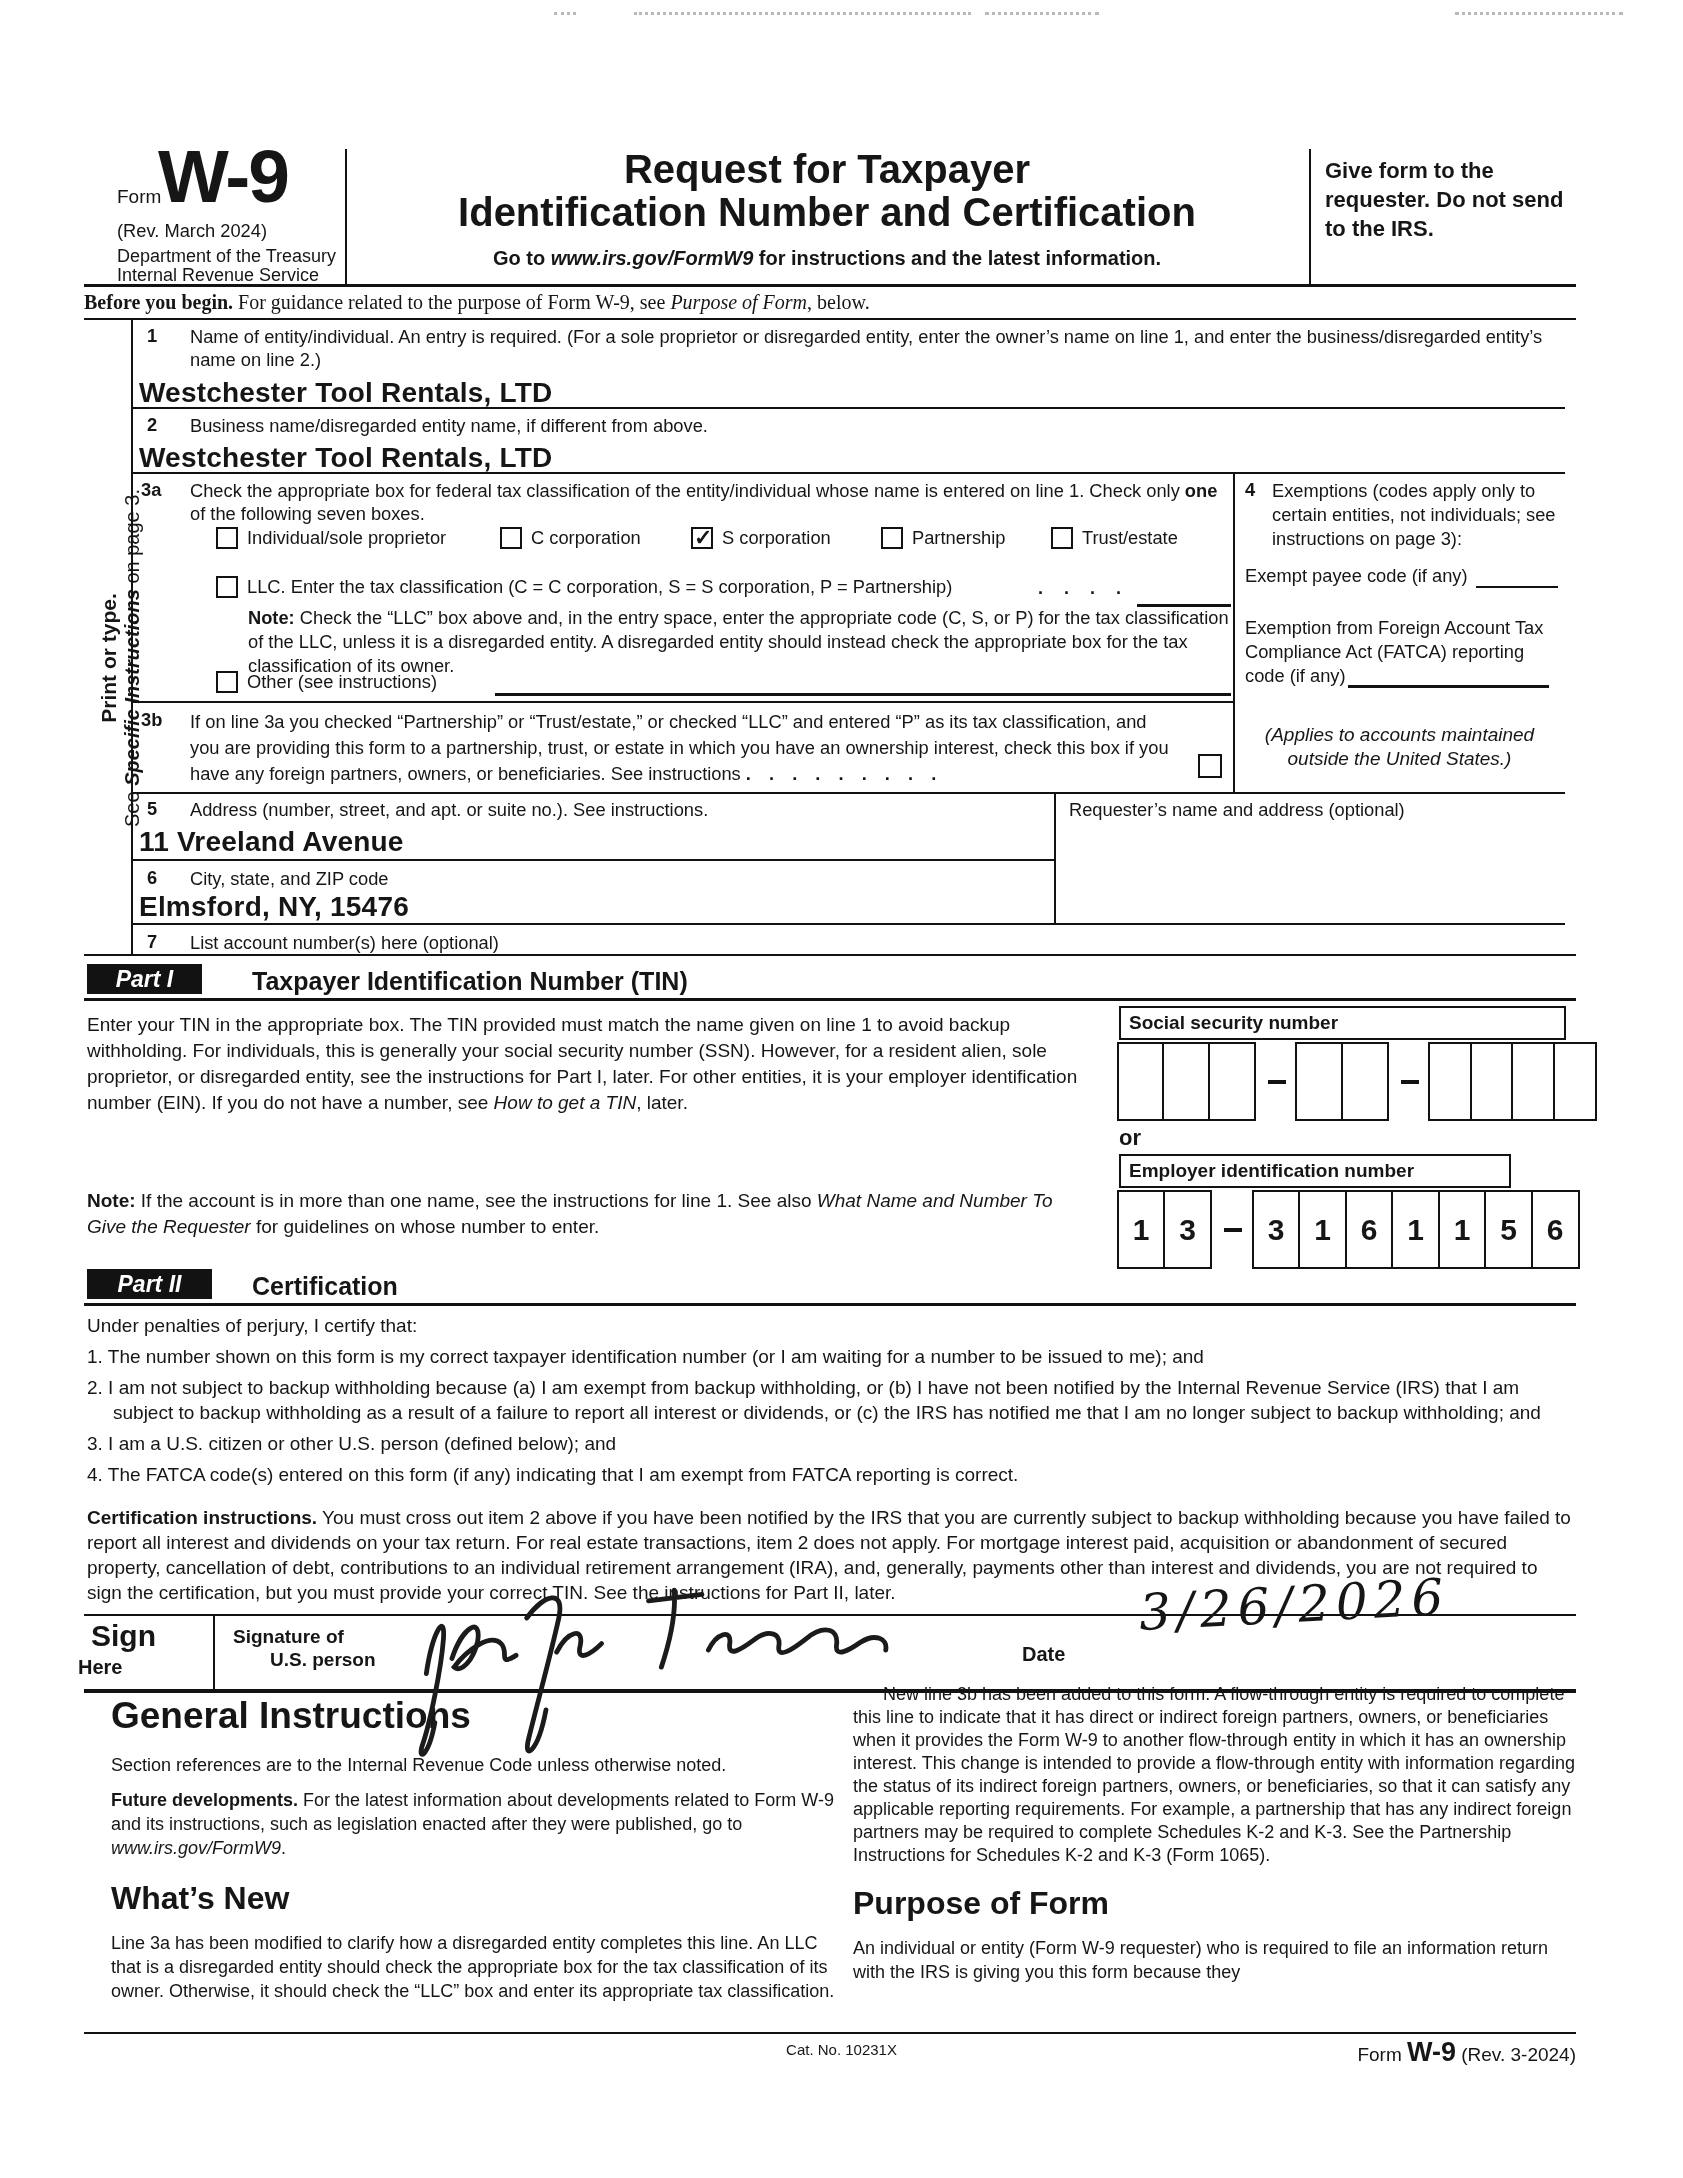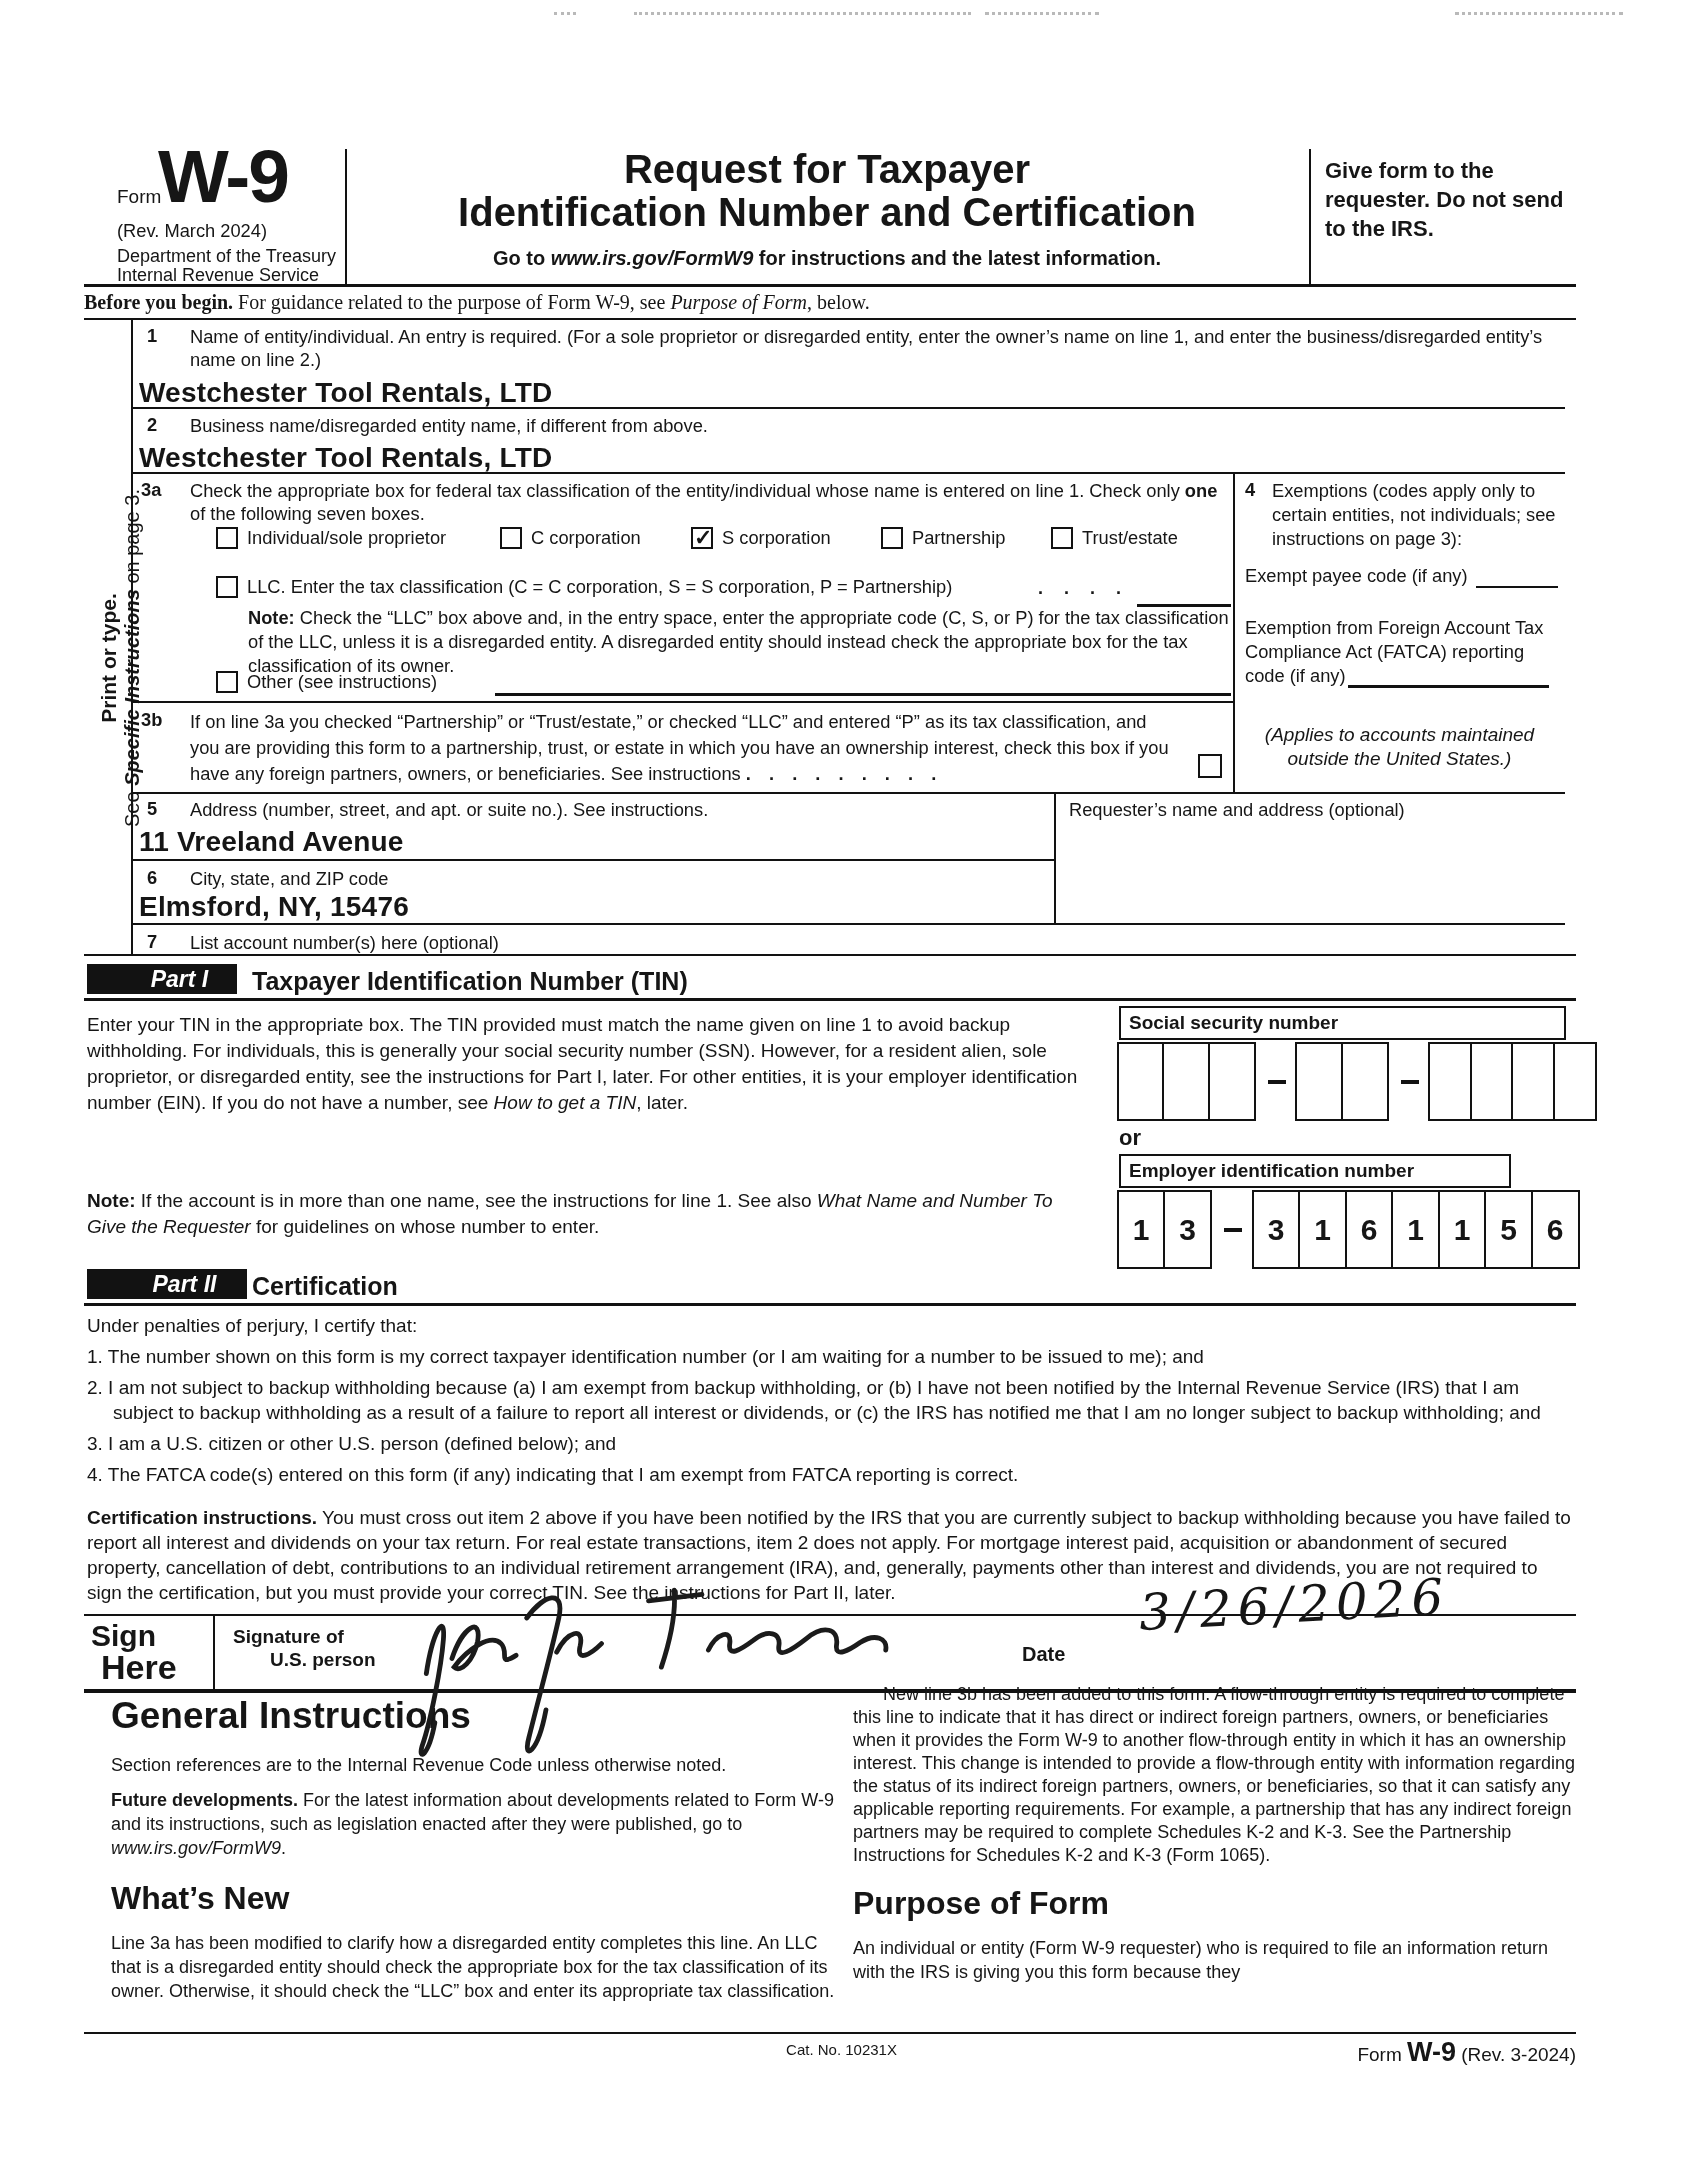--- a/index.html
+++ b/index.html
@@ -12,21 +12,21 @@
   .i{font-style:italic;}
   .lbl{font-size:18.3px;line-height:23px;}
   .num{font-weight:bold;font-size:18.3px;}
   .val{font-weight:bold;font-size:28px;letter-spacing:0.2px;}
   .cb{display:inline-block;width:22px;height:22px;border:2.5px solid #121212;background:#fff;
       position:relative;vertical-align:middle;box-sizing:border-box;}
   .cb .mark{display:none;position:absolute;left:1px;top:-4px;font-size:22px;font-weight:bold;}
   .cb[data-checked="true"] .mark{display:block;}
   .opt span.ol{margin-left:9px;font-size:18.3px;vertical-align:middle;}
   .badge{position:absolute;background:#121212;color:#fff;text-align:center;
-         font-weight:bold;font-style:italic;font-size:23px;line-height:30px;padding-left:35px;}
+         font-weight:bold;font-style:italic;font-size:23px;line-height:30px;}
   .ptitle{position:absolute;font-weight:bold;font-size:25px;}
   .leaders{word-spacing:12px;letter-spacing:2px;font-weight:bold;}
   .cellrow{position:absolute;display:flex;align-items:center;}
   .cell{width:44px;height:75px;border:2.5px solid #121212;margin-left:-2.5px;box-sizing:content-box;
         display:flex;align-items:center;justify-content:center;font-size:30px;font-weight:600;background:#fff;}
   .dash{width:18px;height:4px;background:#121212;margin:0 12px;}
   .boxlbl{position:absolute;border:2.5px solid #121212;font-weight:bold;font-size:19px;
           padding:4px 8px;box-sizing:border-box;background:#fff;}
   .para{font-size:19px;line-height:26px;}
   .item{padding-left:26px;text-indent:-26px;font-size:19px;line-height:25px;margin-bottom:6px;}
@@ -246,21 +246,21 @@
   <div class="abs" style="left:87px;top:1505px;width:1490px;font-size:19px;line-height:25px;">
     <span class="b">Certification instructions.</span><span> You must cross out item 2 above if you have been notified by the IRS that you are currently subject to backup withholding because you have failed to report all interest and dividends on your tax return. For real estate transactions, item 2 does not apply. For mortgage interest paid, acquisition or abandonment of secured property, cancellation of debt, contributions to an individual retirement arrangement (IRA), and, generally, payments other than interest and dividends, you are not required to sign the certification, but you must provide your correct TIN. See the instructions for Part II, later.</span>
   </div>
 
   
   <div class="rh" style="left:84px;top:1614px;width:1492px;"></div>
   <div class="rh" style="left:84px;top:1689px;width:1492px;height:4px;"></div>
   <div class="rv" style="left:213px;top:1614px;height:75px;"></div>
 
   <div class="abs b" style="left:91px;top:1620px;font-size:30px;line-height:32px;">Sign</div>
-  <div class="abs b" style="left:101px;top:1651px;font-size:34px;line-height:32px;">Here</div>
+  <div class="abs b" style="left:78px;top:1651px;font-size:20px;line-height:32px;">Here</div>
   <div class="abs b" style="left:233px;top:1626px;font-size:19px;">Signature of</div>
   <div class="abs b" style="left:233px;top:1649px;font-size:19px;margin-left:37px;">U.S. person</div>
 
   <svg class="abs" style="left:396px;top:1556px;z-index:5;" width="535" height="203" viewBox="0 0 500 190">
     <path d="M28,110 C34,70 46,52 44,78 C42,104 32,155 24,178 C20,192 30,188 36,156
              M52,96 C62,66 80,56 76,80 C72,98 60,110 54,104 C66,88 88,72 98,82 C106,90 94,104 112,93
              M122,58 C138,36 158,30 152,58 C146,86 134,130 124,170 C118,192 132,186 140,144
              M150,90 C160,70 176,66 172,84 C168,100 182,92 192,82
              M236,42 L286,36 M260,32 C262,56 254,86 248,104
              M292,88 C300,72 314,68 312,82 C310,95 322,88 334,79 C348,68 360,72 358,84 C356,97 370,88 384,77 C400,64 414,68 412,83 C410,96 424,88 434,81 C448,72 460,77 458,88" fill="none" stroke="#1b1b1b" stroke-width="4.5" stroke-linecap="round"></path>

